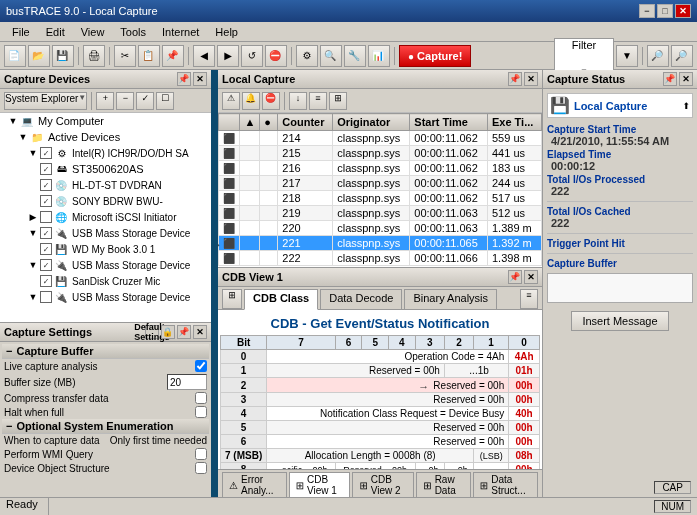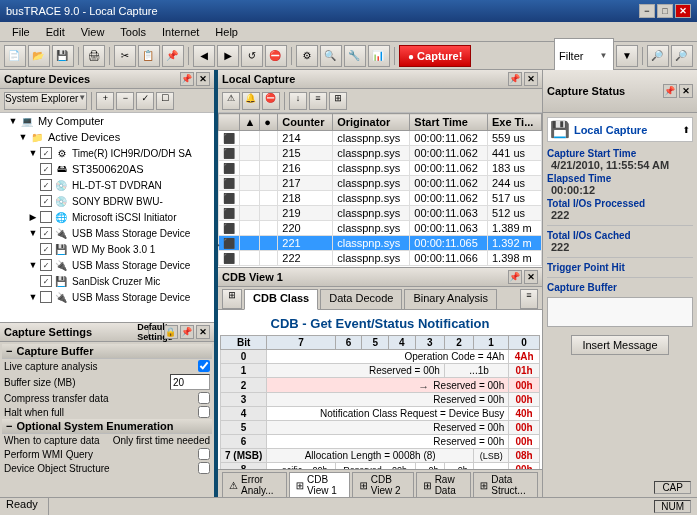--- a/index.html
+++ b/index.html
@@ -93,21 +93,21 @@
     }
     .status-caps { margin-left: auto; display: flex; gap: 6px; flex-direction: column; }
     .status-key {
       border: 1px inset #999; padding: 0 4px; font-size: 10px;
       background: #d4d0c8; min-width: 28px; text-align: center;
     }
     
     .left-panel {
       width: 218px;
       background: #d4d0c8;
-      border-right: 4px solid #0c4a6e;
+      border-right: 7px solid #0c4a6e;
       display: flex;
       flex-direction: column;
       overflow: hidden;
     }
     .panel-header {
       background: linear-gradient(to bottom, #e8e4de, #c8c4bc);
       border-bottom: 1px solid #999;
       padding: 2px 4px;
       font-size: 11px;
       font-weight: bold;
@@ -341,21 +341,21 @@
     .right-panel {
       width: 155px;
       background: #d4d0c8;
       border-left: 1px solid #999;
       display: flex;
       flex-direction: column;
       overflow: hidden;
     }
     .capture-status-header {
       background: linear-gradient(to bottom, #e8e4de, #c8c4bc);
-      padding: 14px 4px;
+      padding: 2px 4px;
       font-size: 11px;
       font-weight: bold;
       border-bottom: 1px solid #999;
       display: flex;
       align-items: center;
       justify-content: space-between;
     }
     .capture-status-content {
       flex: 1;
       padding: 4px;
@@ -396,20 +396,21 @@
     }
     
     ::-webkit-scrollbar { width: 14px; height: 14px; }
     ::-webkit-scrollbar-track { background: #e0dcd4; }
     ::-webkit-scrollbar-thumb { background: #a0a098; border: 1px solid #888; }
     .toolbar-filter {
       display: flex; align-items: center; gap: 16px;
       border: 1px solid #999; background: white;
       padding: 0 4px; height: 36px; min-width: 60px;
       font-size: 11px;
+      flex-direction: column;
     }
     .arr { font-size: 8px; color: #555; }
   </style>
 </head>
 <body>
 
 <div class="title-bar">
   <span>busTRACE 9.0 - Local Capture</span>
   <div class="title-bar-btns">
     <div class="title-bar-btn min">−</div>
@@ -500,21 +501,21 @@
         <span class="tree-toggle">▼</span>
         <span class="tree-icon">📁</span>
         <span>Active Devices</span>
       </div>
 
       <div class="tree-item">
         <span style="width:24px" class="tree-indent"></span>
         <span class="tree-toggle">▼</span>
         <div class="chk checked"></div>
         <span class="tree-icon">⚙</span>
-        <span style="font-size:10px;">Time(R) ICH9R/DO/DH SA</span>
+        <span style="font-size:10px;">Intel(R) ICH9R/DO/DH SA</span>
       </div>
 
       <div class="tree-item">
         <span style="width:38px" class="tree-indent"></span>
         <div class="chk checked"></div>
         <span class="tree-icon">🖴</span>
         <span>ST3500620AS</span>
       </div>
 
       <div class="tree-item">

